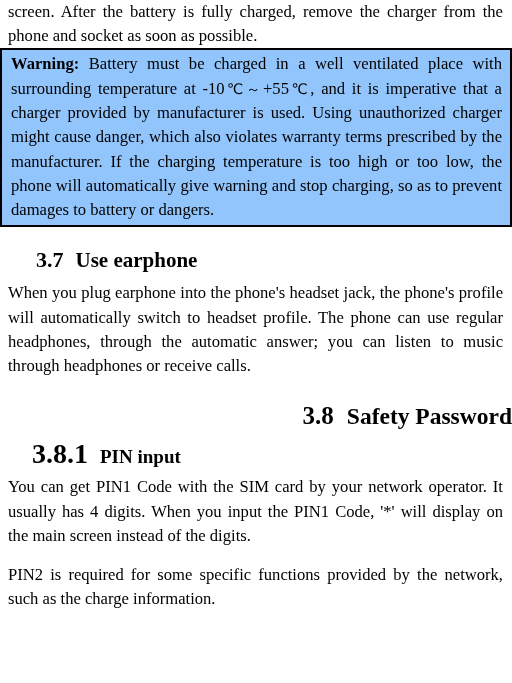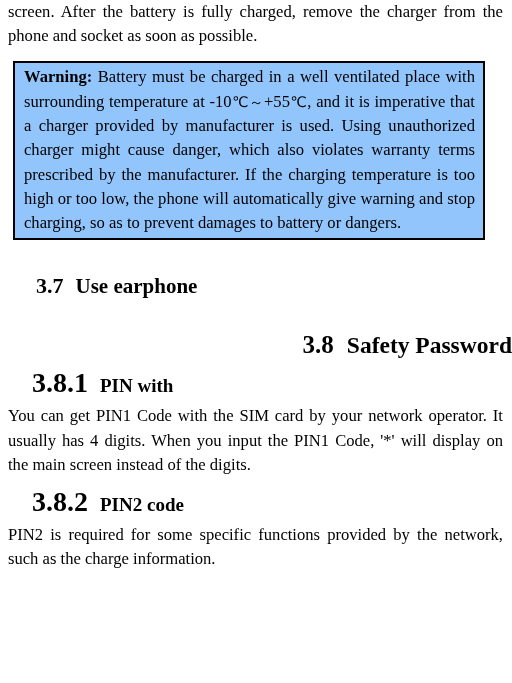--- a/index.html
+++ b/index.html
@@ -26,25 +26,25 @@
     font-size: 16.6px;
     line-height: 24.2px;
     text-align: justify;
     text-justify: inter-word;
     margin: 0;
     padding: 0 9px 0 8px;
     hyphens: none;
   }
   
   .warning-box {
-    margin: 13px;
+    margin: 0;
     border: 2px solid #000000;
     background: #93c5fd;
     box-sizing: border-box;
-    width: 472px;
+    width: 512px;
     padding: 2px 8px 3px 9px;
   }
   .warning-box p {
     margin: 0;
     font-size: 16.6px;
     line-height: 24.3px;
     text-align: justify;
     text-justify: inter-word;
     color: #000000;
   }
@@ -125,35 +125,35 @@
   <div class="warning-box">
     <p><span class="warning-label">Warning:</span><span> Battery must be charged in a well ventilated place with surrounding temperature at -10</span><span class="temp-glyph">℃</span><span class="tilde-glyph">～</span><span>+55</span><span class="temp-glyph">℃</span><span>, and it is imperative that a charger provided by manufacturer is used. Using unauthorized charger might cause danger, which also violates warranty terms prescribed by the manufacturer. If the charging temperature is too high or too low, the phone will automatically give warning and stop charging, so as to prevent damages to battery or dangers.</span></p>
   </div>
 
   <div class="sp-after-warning"></div>
 
   <h3 class="heading-l2"><span class="num">3.7</span><span class="sep"></span><span>Use earphone</span></h3>
 
   <div class="sp-heading37-gap"></div>
 
+  <p class="body-text">When you plug earphone into the phone's headset jack, the phone's profile will automatically switch to headset profile. The phone can use regular headphones, through the automatic answer; you can listen to music through headphones or receive calls.</p>
 
   <div class="sp-after-37-body"></div>
 
   <h2 class="heading-l1"><span class="num">3.8</span><span class="sep"></span><span>Safety Password</span></h2>
 
   <div class="sp-after-38-title"></div>
 
-  <h4 class="heading-l3"><span class="num">3.8.1</span><span class="sep"></span><span>PIN with</span></h4>
+  <h4 class="heading-l3"><span class="num">3.8.1</span><span class="sep"></span><span>PIN input</span></h4>
 
   <div class="sp-after-381-title"></div>
 
 
   <p class="body-text">You can get PIN1 Code with the SIM card by your network operator. It usually has 4 digits. When you input the PIN1 Code, '*' will display on the main screen instead of the digits.</p>
 
   <div class="sp-before-382"></div>
 
-  <h4 class="heading-l3"><span class="num">3.8.2</span><span class="sep"></span><span>PIN2 code</span></h4>
 
   <div class="sp-after-382-title"></div>
 
   <p class="body-text">PIN2 is required for some specific functions provided by the network, such as the charge information.</p>
 
 </div>
 
 </body></html>

